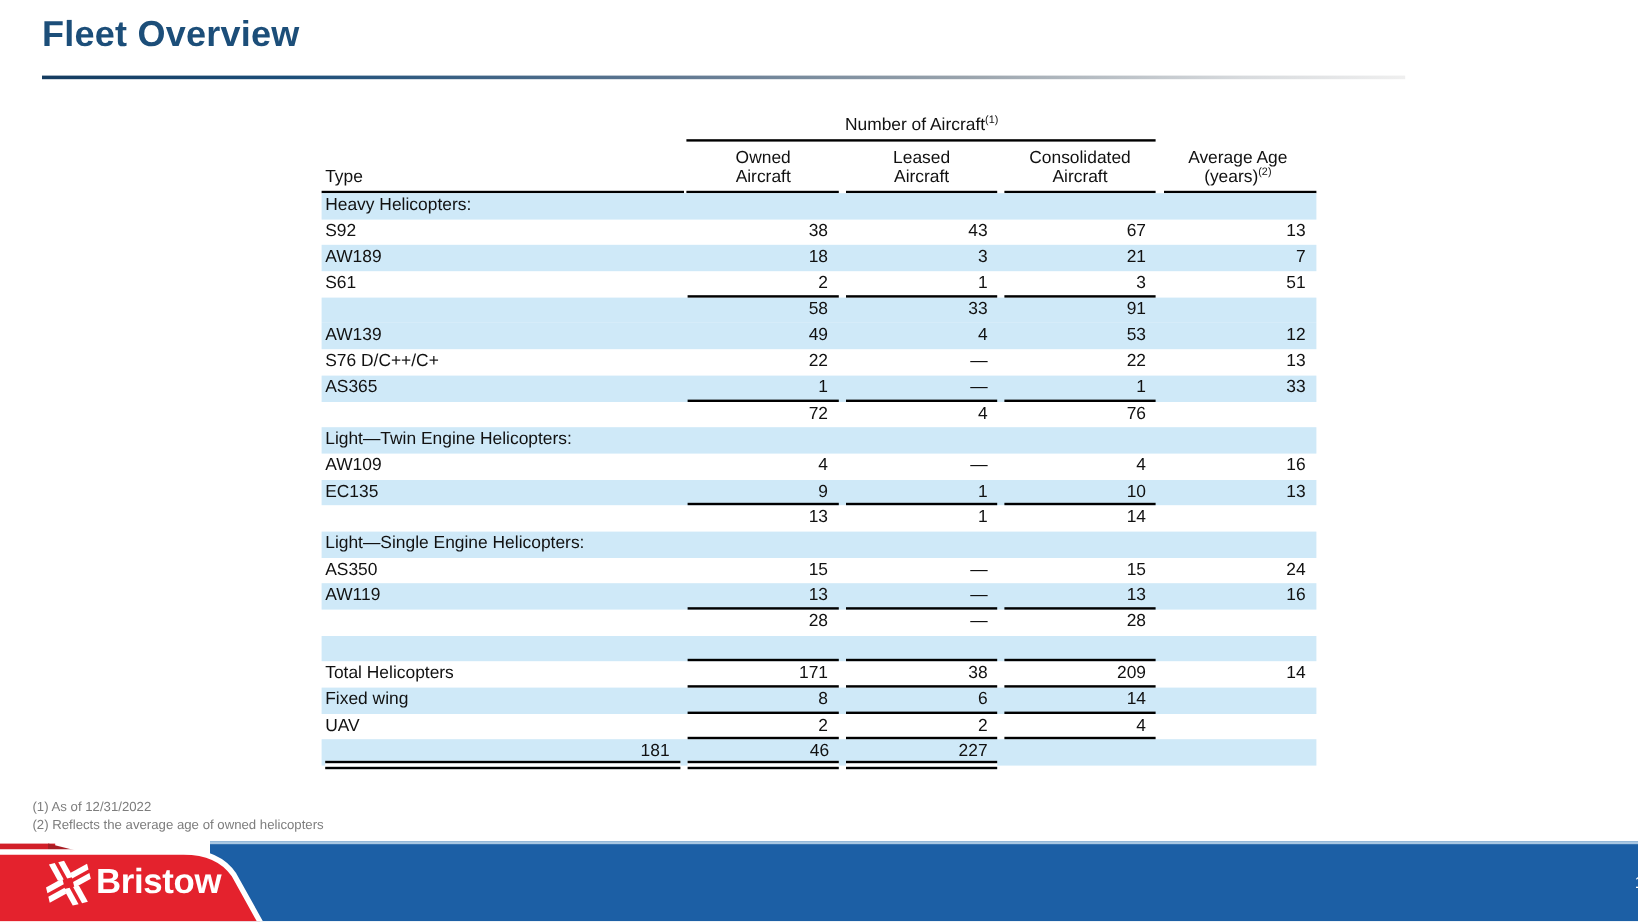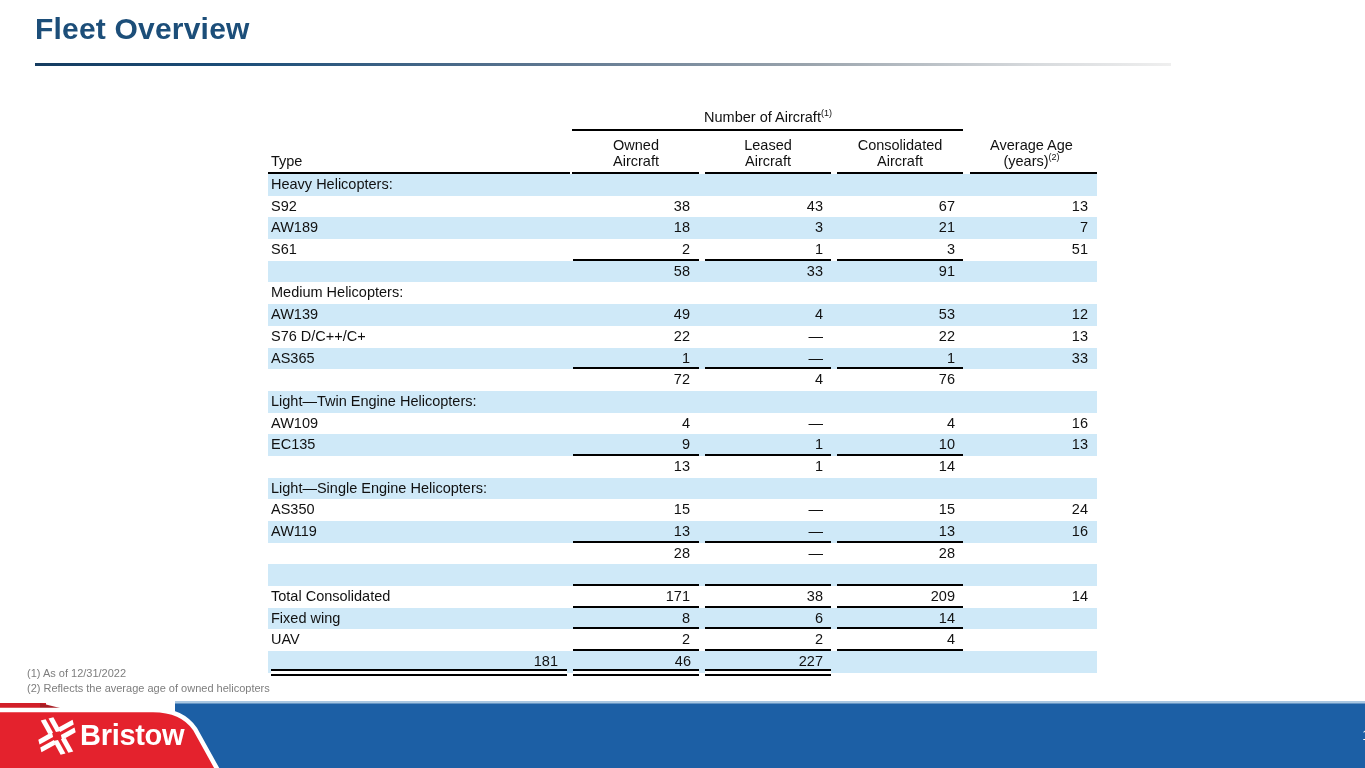--- a/index.html
+++ b/index.html
@@ -11,21 +11,21 @@
   .page-title{
     position:absolute;left:35px;top:12px;font-size:30px;font-weight:bold;
     color:#1c4e79;letter-spacing:0.2px;
   }
   .title-rule{
     position:absolute;left:35px;top:63px;width:1136px;height:3px;
     background:linear-gradient(to right,#153c60 0%,#1c4e79 18%,#5d7690 45%,#9aa4ad 68%,#d7dadd 88%,#efefef 100%);
   }
   
   .fleet-table{position:absolute;left:268px;top:94px;width:829px;}
-  .thead{position:relative;height:67px;font-size:14.5px;margin-top:13px;}
+  .thead{position:relative;height:67px;font-size:14.5px;}
   .group-label{position:absolute;left:302px;top:0;width:396px;text-align:center;line-height:21px;}
   .group-rule{position:absolute;left:304px;top:22px;width:391px;height:2px;background:#000;}
   .col-label{position:absolute;bottom:5px;text-align:center;line-height:15.5px;}
   .cl-type{left:3px;text-align:left;}
   .cl-owned{left:302px;width:132px;}
   .cl-leased{left:434px;width:132px;}
   .cl-cons{left:566px;width:132px;}
   .cl-age{left:698px;width:131px;}
   .hd-rule{position:absolute;bottom:0;height:2px;background:#000;}
   .hr-type{left:0;width:302px;}
@@ -127,27 +127,20 @@
           <div class="tcell cnum"><span>3</span><i class="rl"></i></div>
           <div class="tcell cnum cage"><span>51</span></div>
         </div>
         <div class="trow band">
           <div class="tcell ctype"><span></span></div>
           <div class="tcell cnum cown"><span>58</span></div>
           <div class="tcell cnum"><span>33</span></div>
           <div class="tcell cnum"><span>91</span></div>
           <div class="tcell cnum cage"><span></span></div>
         </div>
-        <div class="trow">
-          <div class="tcell ctype"><span>Medium Helicopters:</span></div>
-          <div class="tcell cnum cown"><span></span></div>
-          <div class="tcell cnum"><span></span></div>
-          <div class="tcell cnum"><span></span></div>
-          <div class="tcell cnum cage"><span></span></div>
-        </div>
         <div class="trow band">
           <div class="tcell ctype"><span>AW139</span></div>
           <div class="tcell cnum cown"><span>49</span></div>
           <div class="tcell cnum"><span>4</span></div>
           <div class="tcell cnum"><span>53</span></div>
           <div class="tcell cnum cage"><span>12</span></div>
         </div>
         <div class="trow">
           <div class="tcell ctype"><span>S76 D/C++/C+</span></div>
           <div class="tcell cnum cown"><span>22</span></div>
@@ -226,21 +219,21 @@
           <div class="tcell cnum cage"><span></span></div>
         </div>
         <div class="trow band">
           <div class="tcell ctype"><span></span></div>
           <div class="tcell cnum cown"><span></span><i class="rl"></i></div>
           <div class="tcell cnum"><span></span><i class="rl"></i></div>
           <div class="tcell cnum"><span></span><i class="rl"></i></div>
           <div class="tcell cnum cage"><span></span></div>
         </div>
         <div class="trow">
-          <div class="tcell ctype"><span>Total Consolidated</span></div>
+          <div class="tcell ctype"><span>Total Helicopters</span></div>
           <div class="tcell cnum cown"><span>171</span><i class="rl"></i></div>
           <div class="tcell cnum"><span>38</span><i class="rl"></i></div>
           <div class="tcell cnum"><span>209</span><i class="rl"></i></div>
           <div class="tcell cnum cage"><span>14</span></div>
         </div>
         <div class="trow band">
           <div class="tcell ctype"><span>Fixed wing</span></div>
           <div class="tcell cnum cown"><span>8</span><i class="rl"></i></div>
           <div class="tcell cnum"><span>6</span><i class="rl"></i></div>
           <div class="tcell cnum"><span>14</span><i class="rl"></i></div>

